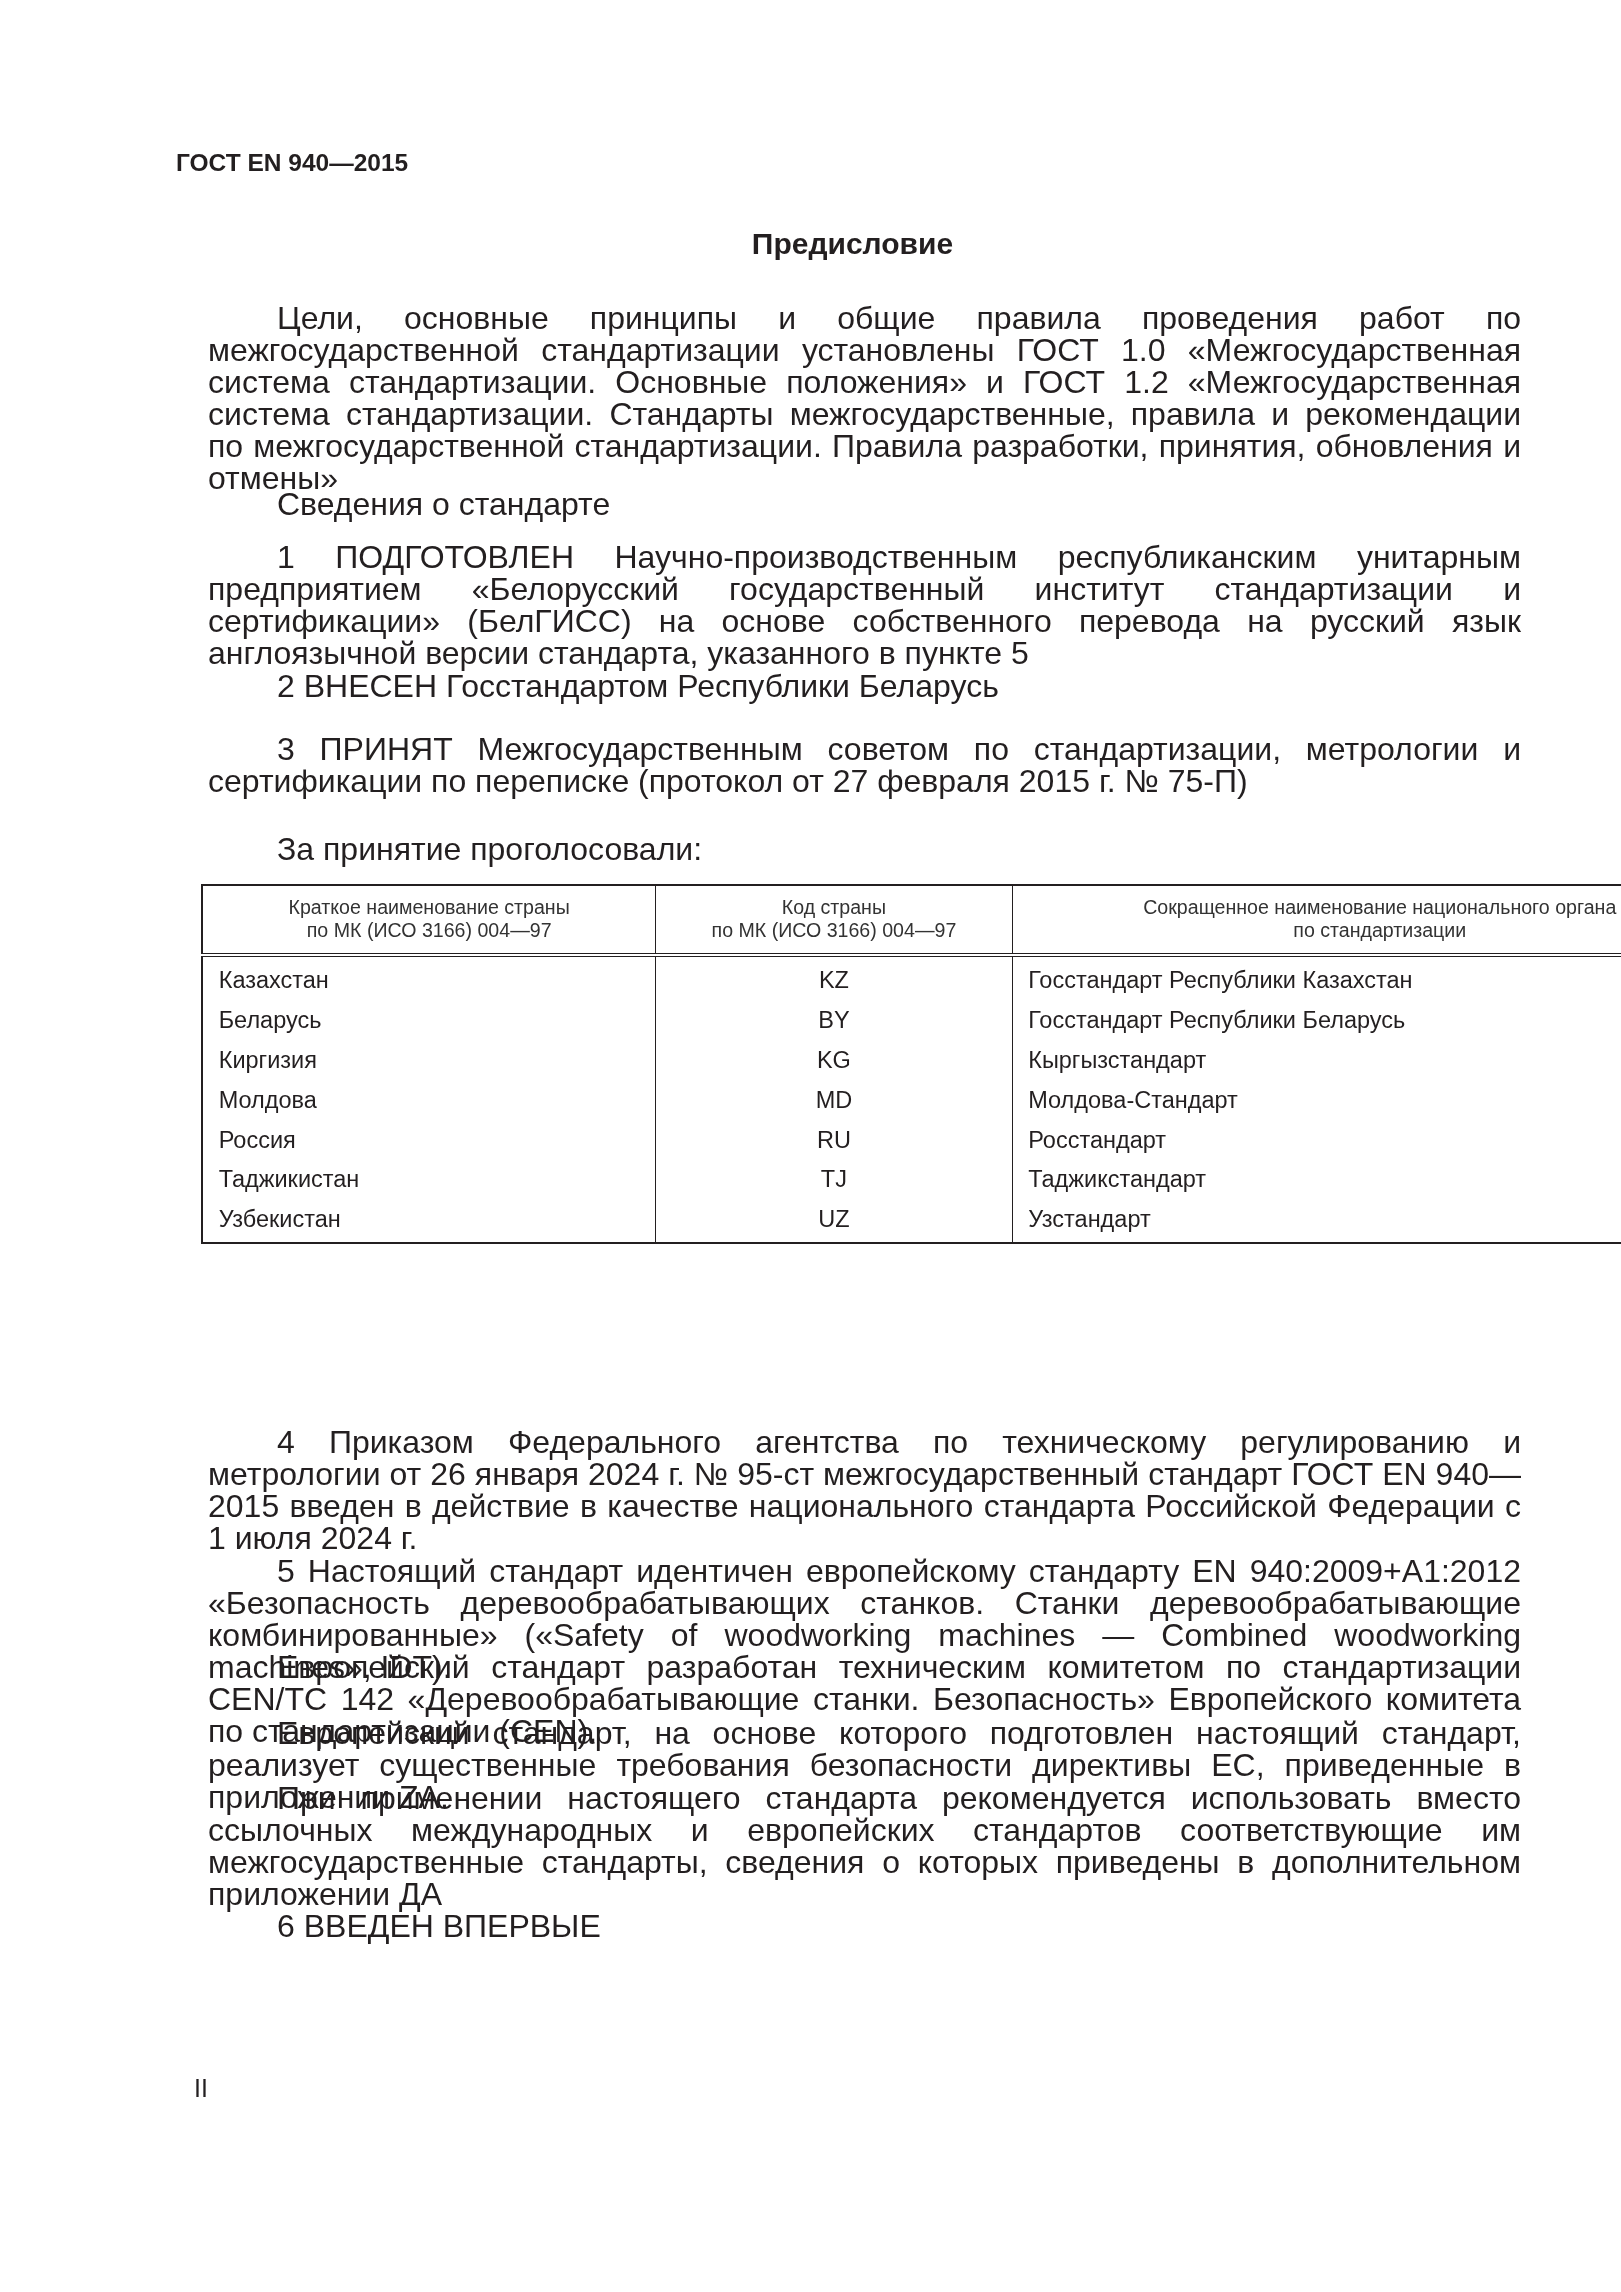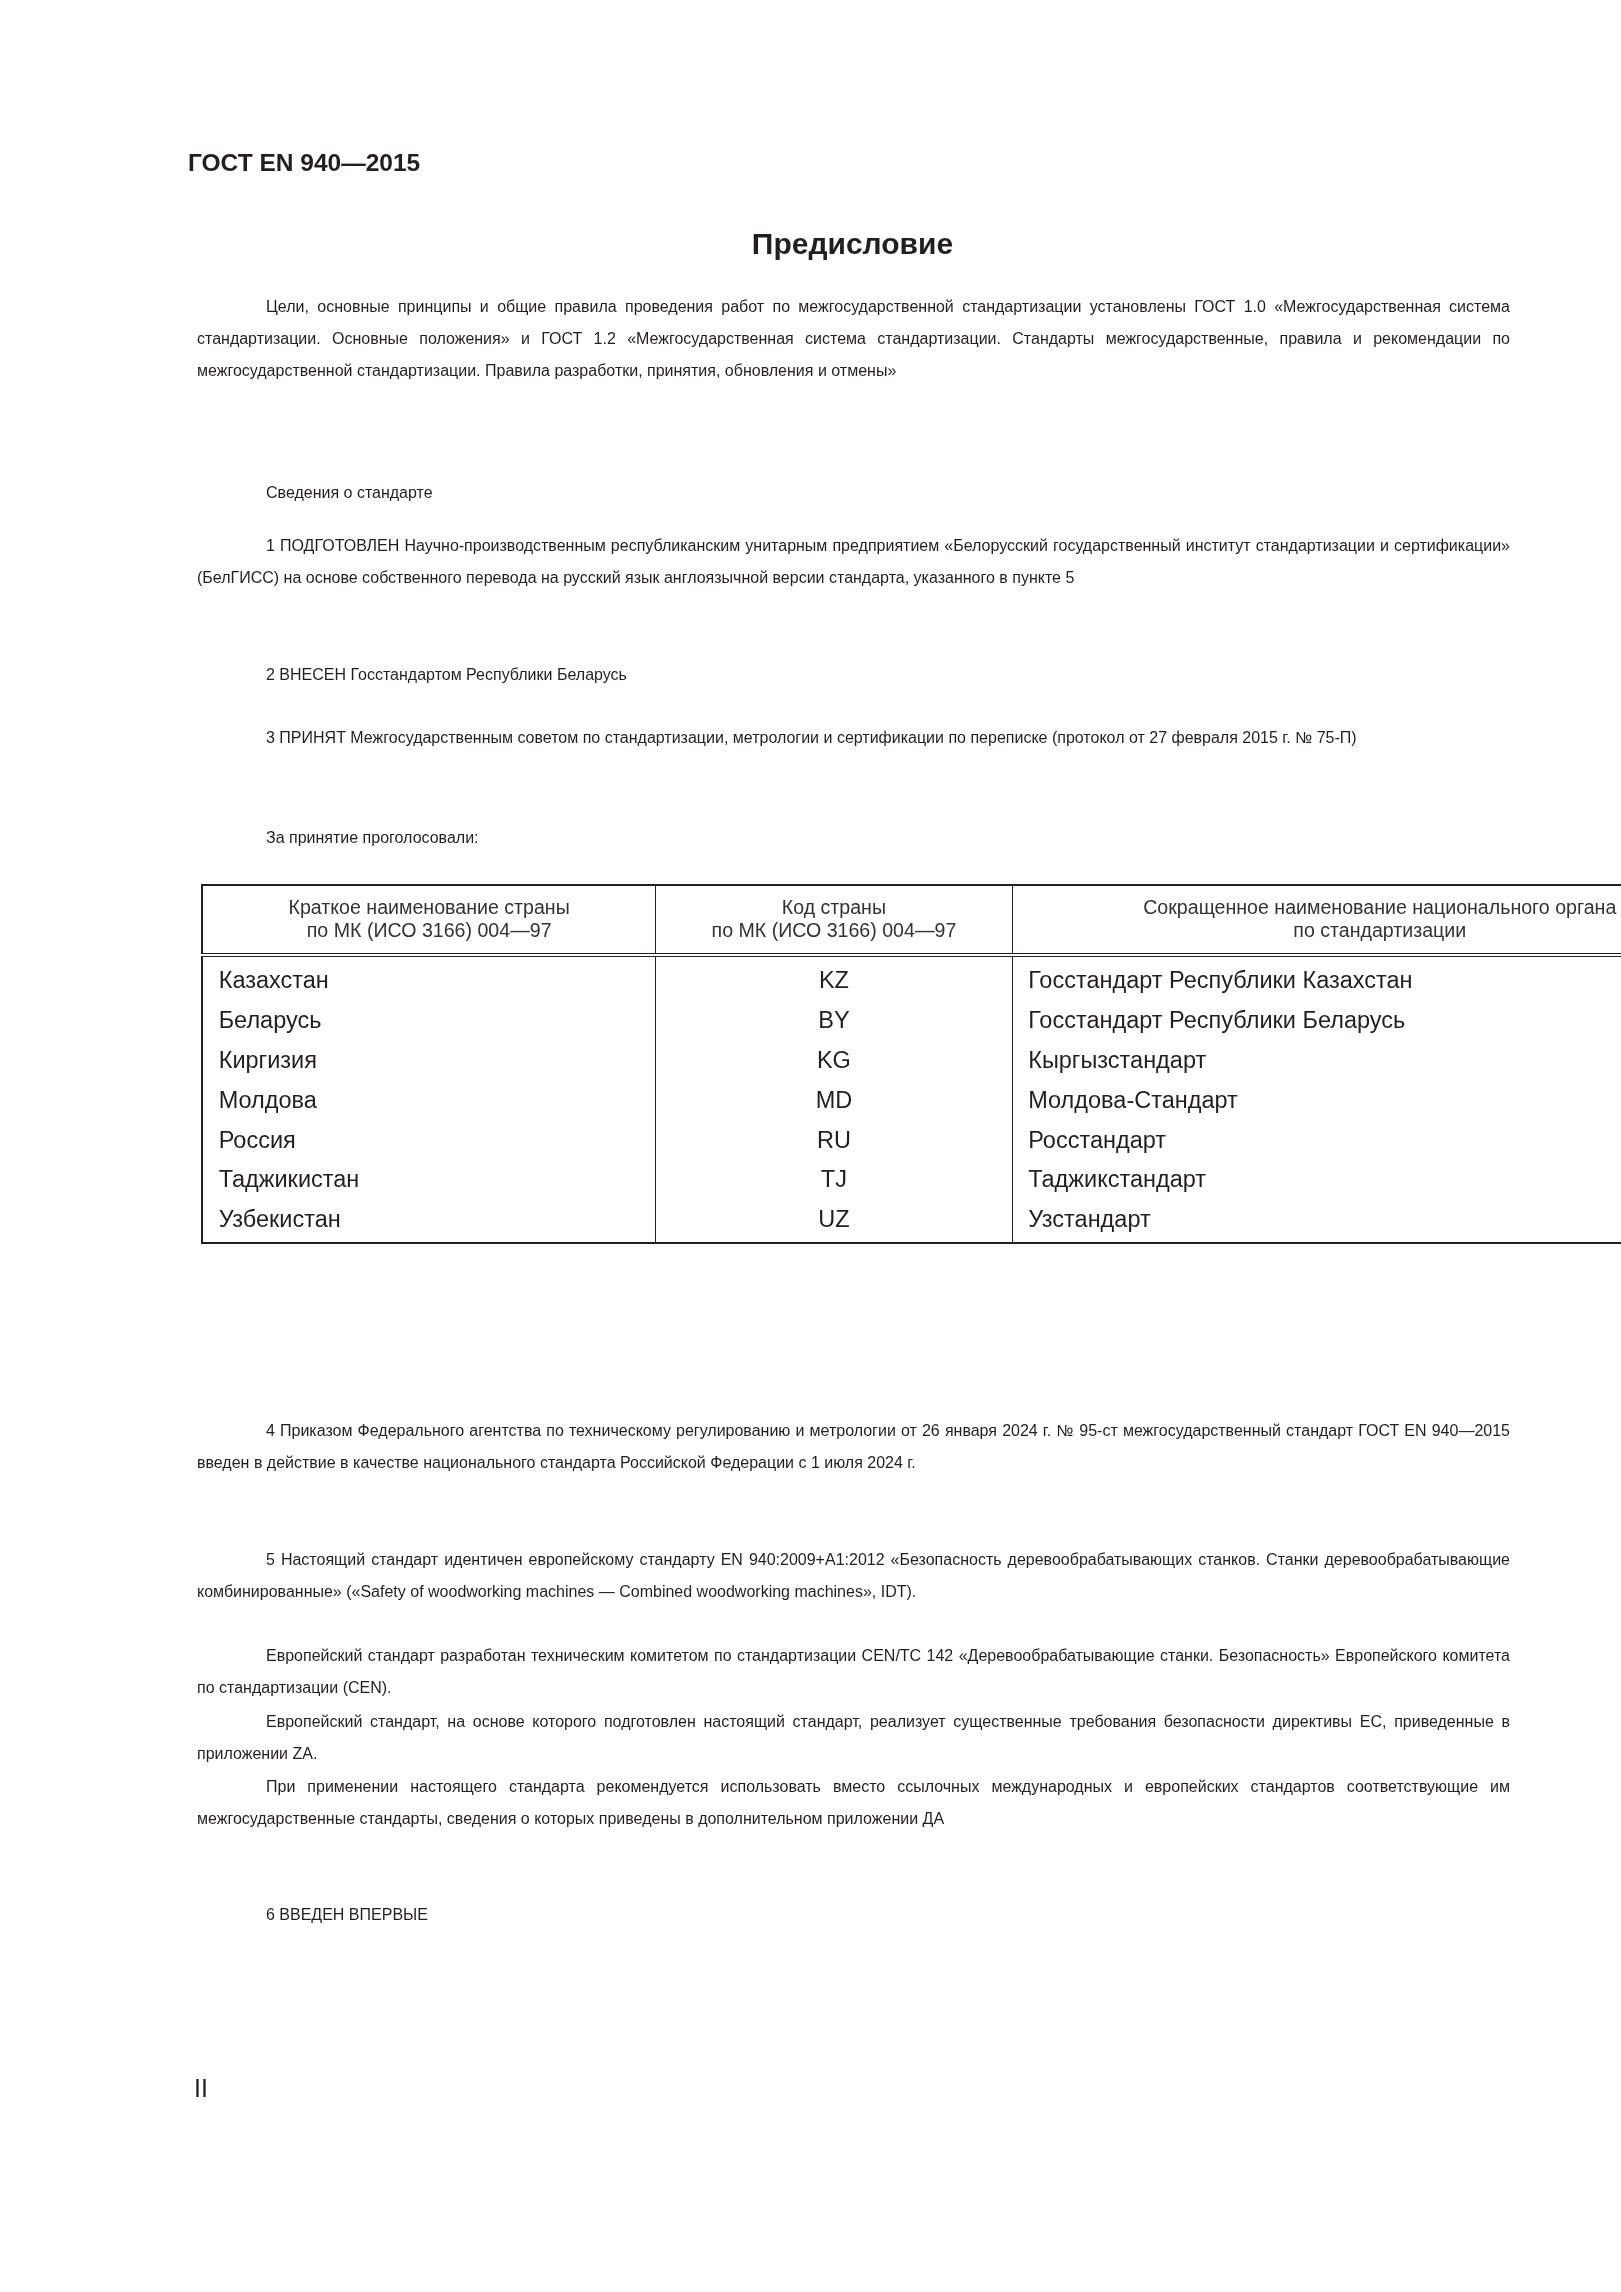--- a/index.html
+++ b/index.html
@@ -1,22 +1,22 @@
 <!DOCTYPE html>
 <html><head>
 <meta charset="utf-8">
 <style>
   html, body { margin: 0; padding: 0; background: #ffffff; }
   body { width: 1621px; height: 2293px; position: relative; overflow: hidden;
          font-family: "Liberation Sans", "DejaVu Sans", sans-serif; color: #231f20; }
   .abs { position: absolute; }
-  .doc-id { left: 188px; top: 149px; font-size: 24.5px; font-weight: bold; letter-spacing: 0px; }
+  .doc-id { left: 176px; top: 149px; font-size: 24.5px; font-weight: bold; letter-spacing: 0px; }
   .title { left: 0; width: 1705px; top: 227px; text-align: center; font-size: 30px; font-weight: bold; }
-  .para { position: absolute; left: 194px; width: 1313px; font-size: 16px; line-height: 32px;
-          text-align: justify; text-indent: 69px; margin: 3px; }
+  .para { position: absolute; left: 194px; width: 1313px; font-size: 32px; line-height: 32px;
+          text-align: justify; text-indent: 69px; margin: 14px; }
   .subhead { font-weight: normal; }
   table.vote { position: absolute; left: 201px; top: 884px; width: 1548px; border-collapse: collapse;
                border: 2.5px solid #231f20; font-size: 23.5px; }
   table.vote th { font-weight: normal; font-size: 19.6px; line-height: 23.5px; text-align: center;
                   padding: 9.8px 5.9px 9.8px 5.9px; border-left: 1.5px solid #231f20; border-right: 1.5px solid #231f20;
                   height: 47px; color: #333; }
   table.vote thead tr { border-bottom: 4.9px double #231f20; }
   table.vote td { border-left: 1.5px solid #231f20; border-right: 1.5px solid #231f20; vertical-align: top;
                   padding: 4.9px 15.7px 5.9px 15.7px; line-height: 29px; }
   table.vote td.code { text-align: center; }

